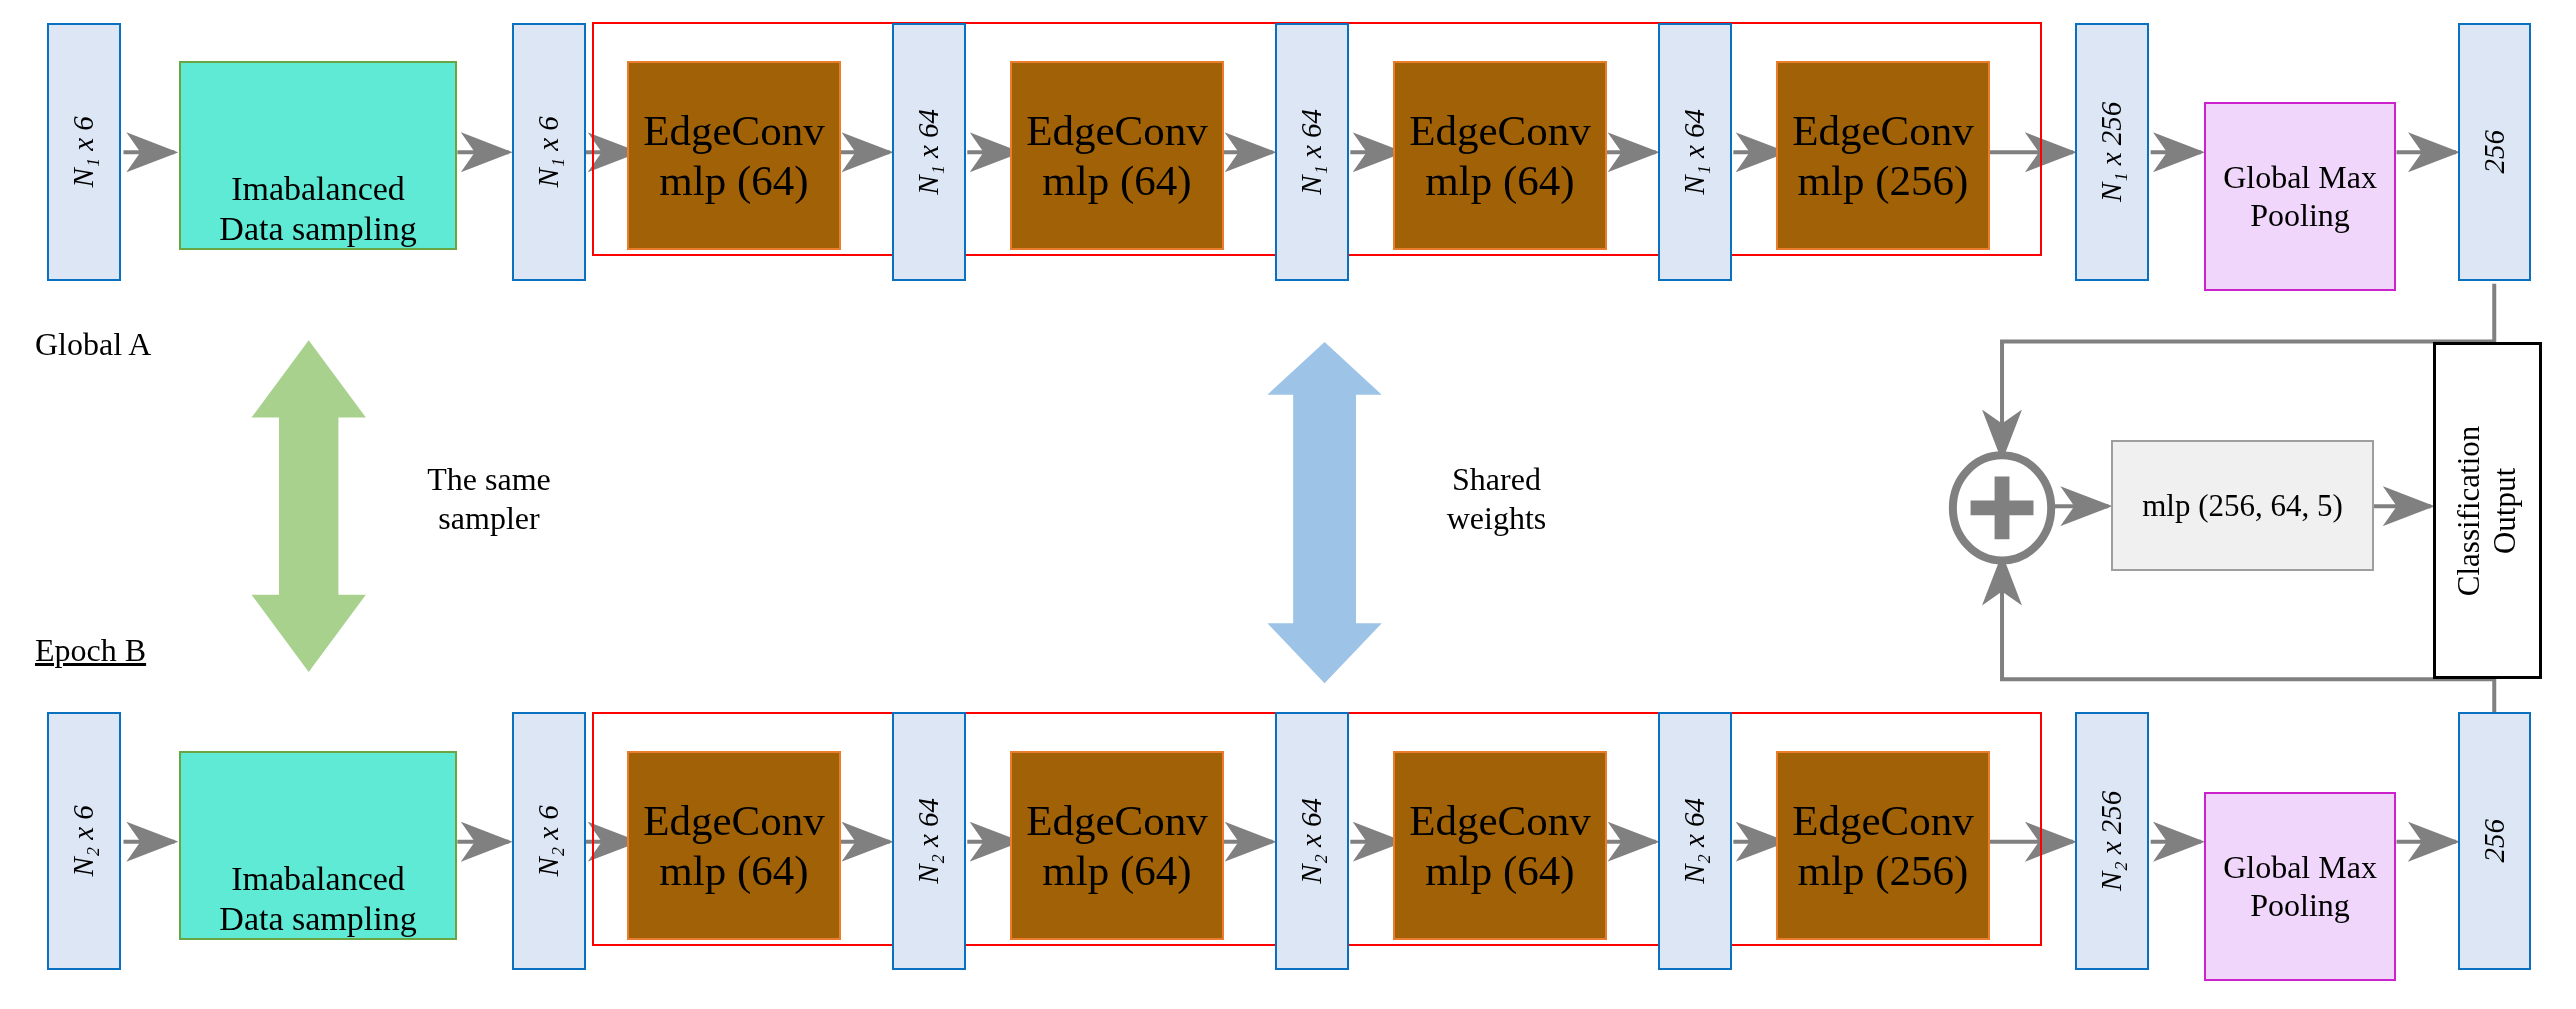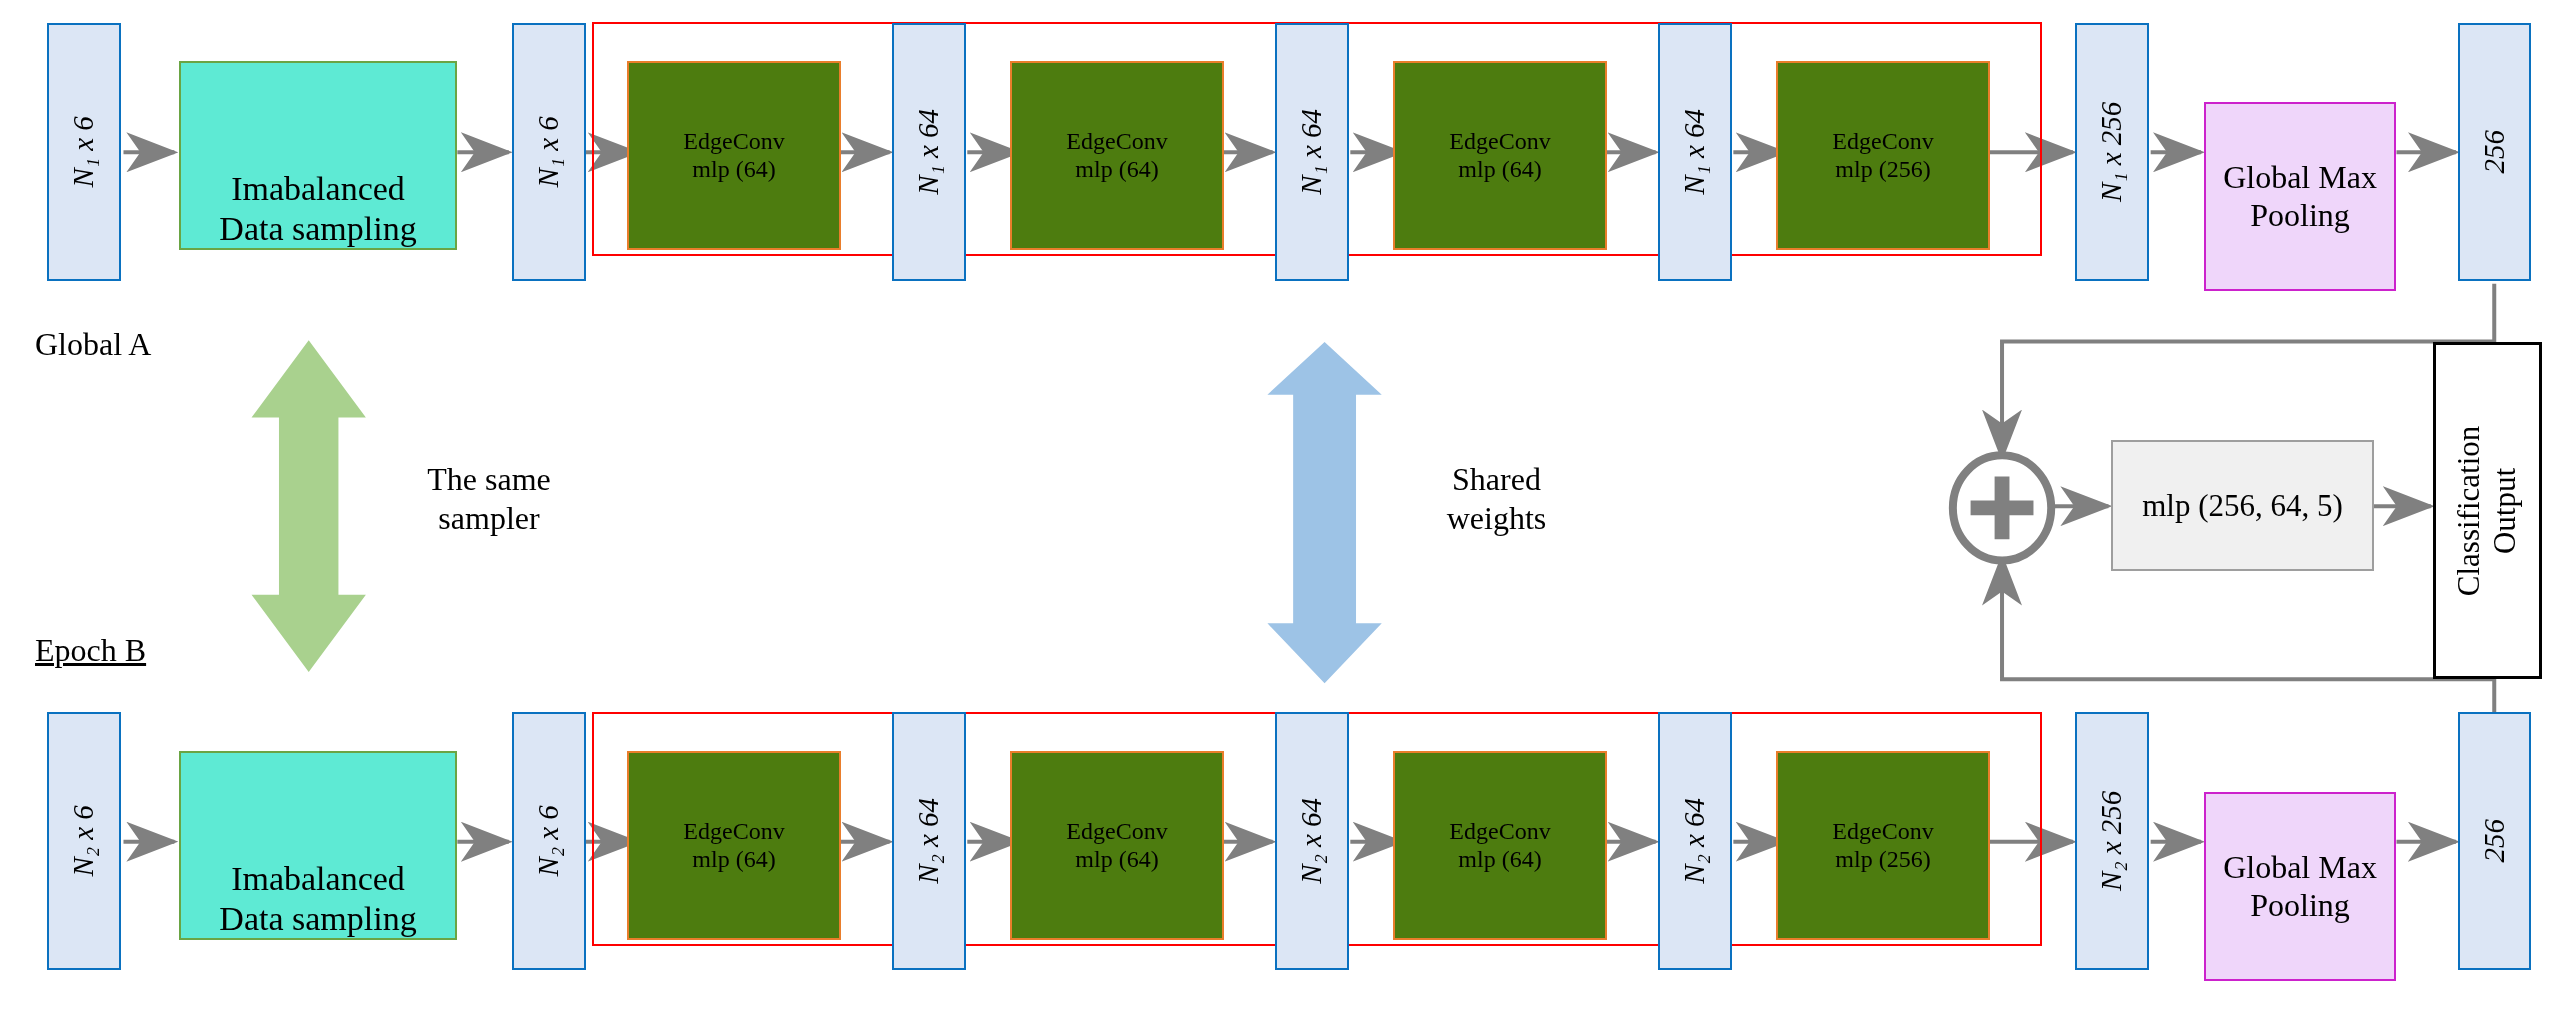--- a/index.html
+++ b/index.html
@@ -50,23 +50,23 @@
   
   .sampler {
     background: #5eead4;
     border: 2.9px solid #6aa544;
     font-size: 34px;
     align-items: flex-end;
   }
 
   
   .edgeconv {
-    background: #4d7c0f;
+    background: #a16207;
     border: 2.9px solid #e97d2b;
-    font-size: 24px;
+    font-size: 43px;
     text-align: center;
   }
 
   
   .pooling {
     background: #efd6fa;
     border: 2.9px solid #cc22cc;
     font-size: 32px;
     margin-top: 41px;
   }

